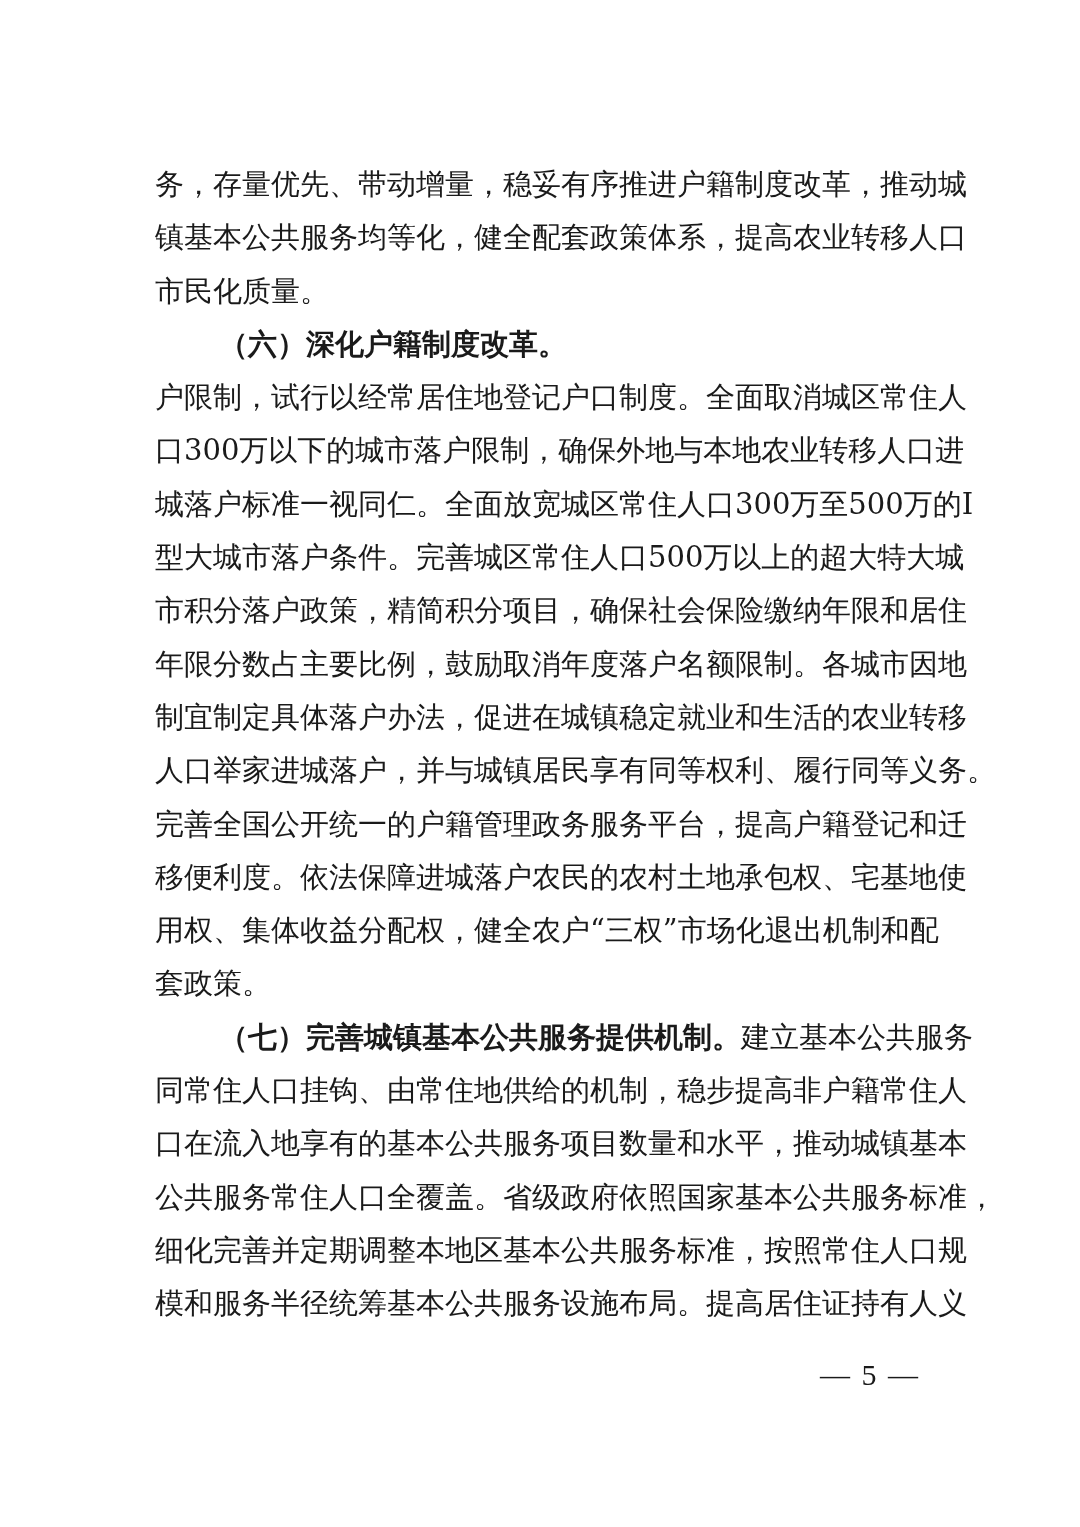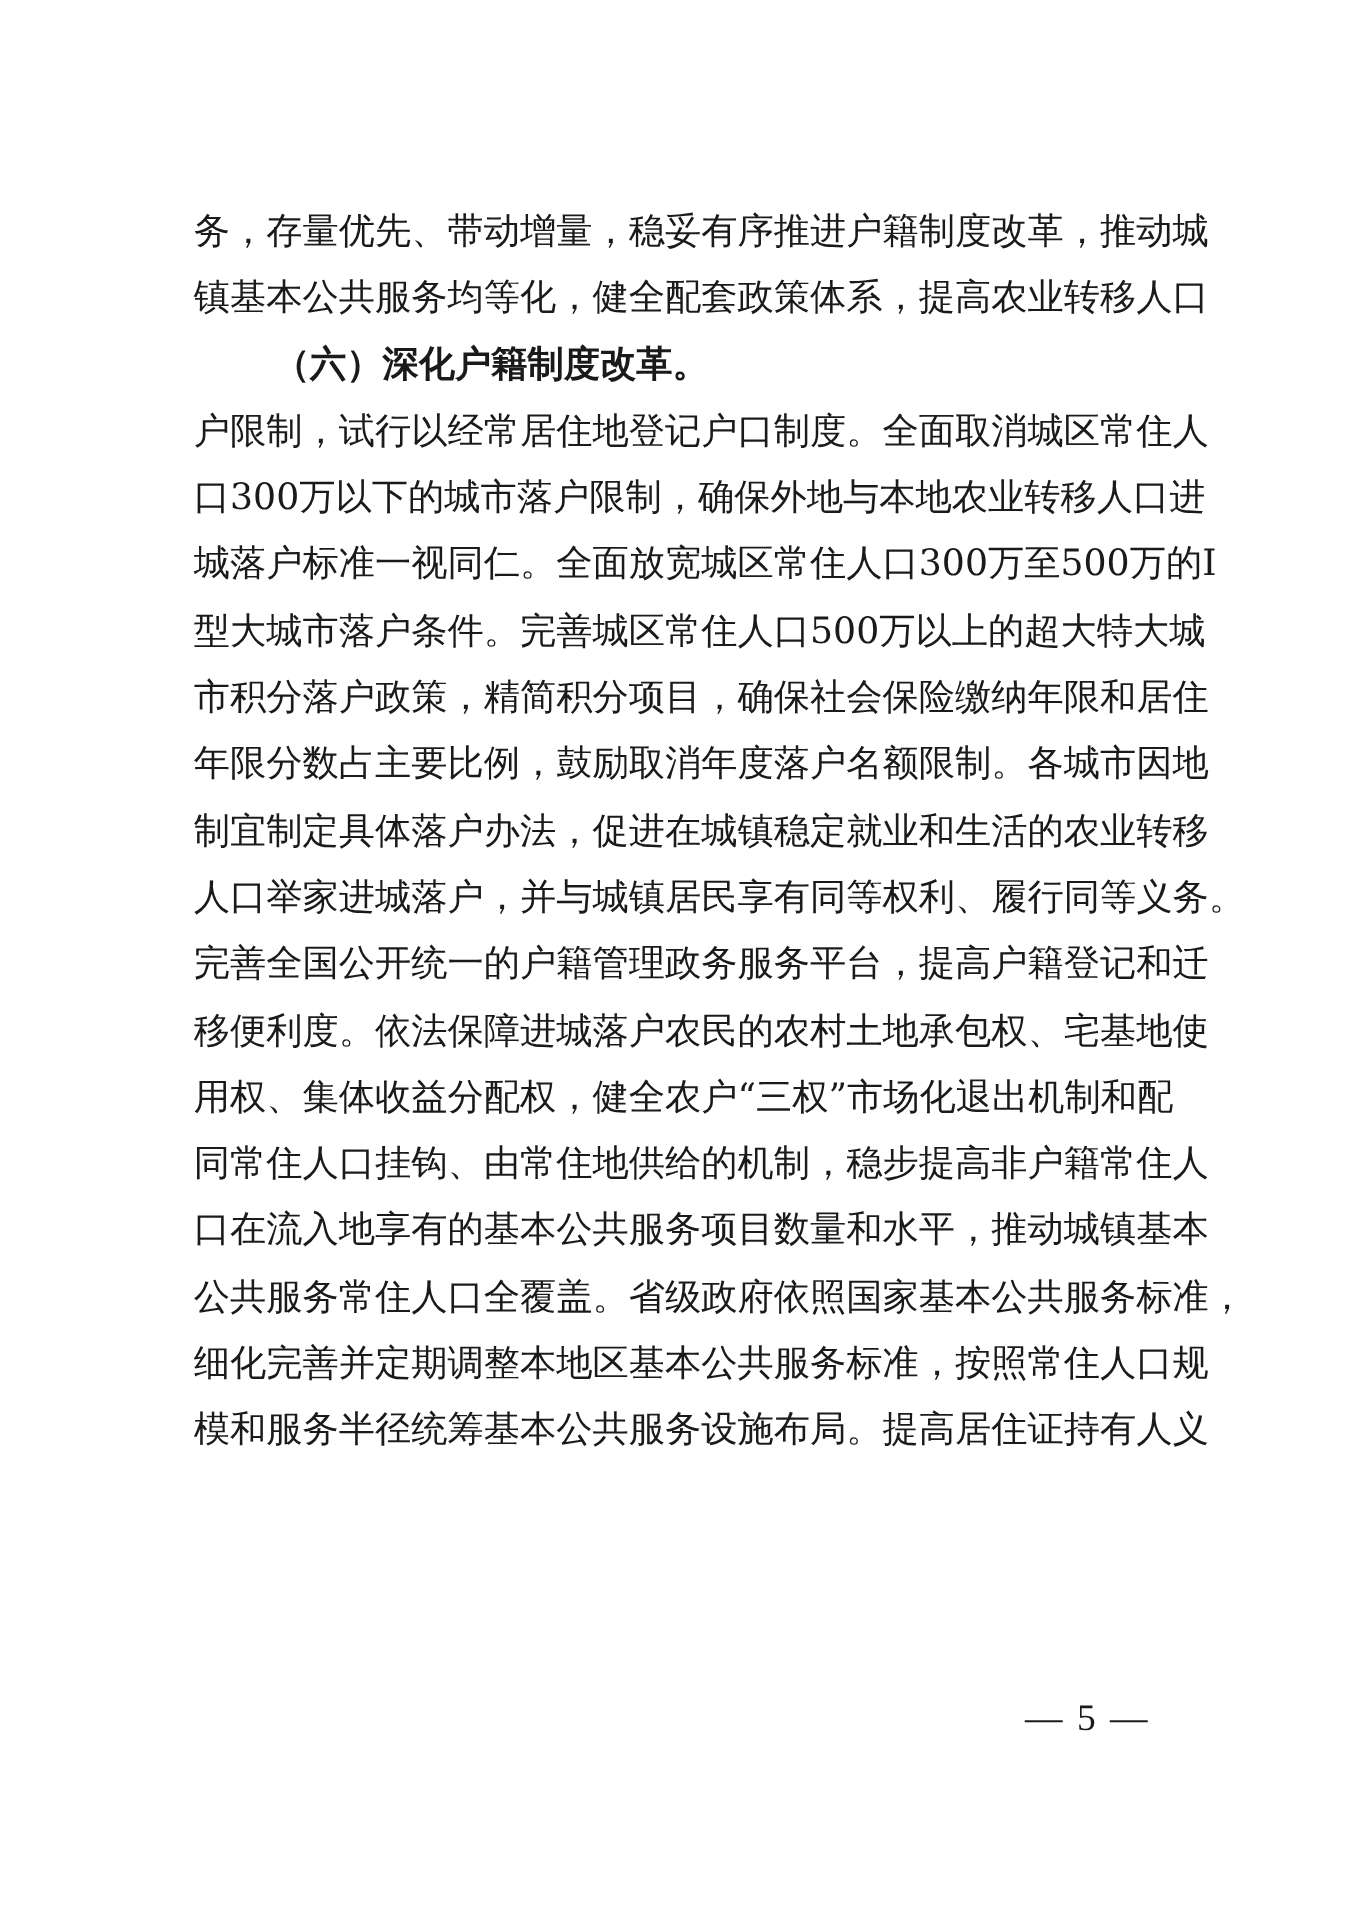--- a/index.html
+++ b/index.html
@@ -123,20 +123,21 @@
         <span class="ch">，</span>
         <span class="ch">提</span>
         <span class="ch">高</span>
         <span class="ch">农</span>
         <span class="ch">业</span>
         <span class="ch">转</span>
         <span class="ch">移</span>
         <span class="ch">人</span>
         <span class="ch">口</span>
       </div>
+    <div class="line last">市民化质量。</div>
 
     <div class="line indent">
       <span class="heading-run">（六）深化户籍制度改革。</span>
     </div>
     <div class="line">
         <span class="ch">户</span>
         <span class="ch">限</span>
         <span class="ch">制</span>
         <span class="ch">，</span>
         <span class="ch">试</span>
@@ -455,21 +456,26 @@
         <span class="ch">市</span>
         <span class="ch">场</span>
         <span class="ch">化</span>
         <span class="ch">退</span>
         <span class="ch">出</span>
         <span class="ch">机</span>
         <span class="ch">制</span>
         <span class="ch">和</span>
         <span class="ch">配</span>
       </div>
+    <div class="line last">套政策。</div>
 
+    <div class="line indent">
+      <span class="heading-run">（七）完善城镇基本公共服务提供机制。</span>
+        <span>建立基本公共服务</span>
+    </div>
     <div class="line">
         <span class="ch">同</span>
         <span class="ch">常</span>
         <span class="ch">住</span>
         <span class="ch">人</span>
         <span class="ch">口</span>
         <span class="ch">挂</span>
         <span class="ch">钩</span>
         <span class="ch">、</span>
         <span class="ch">由</span>

